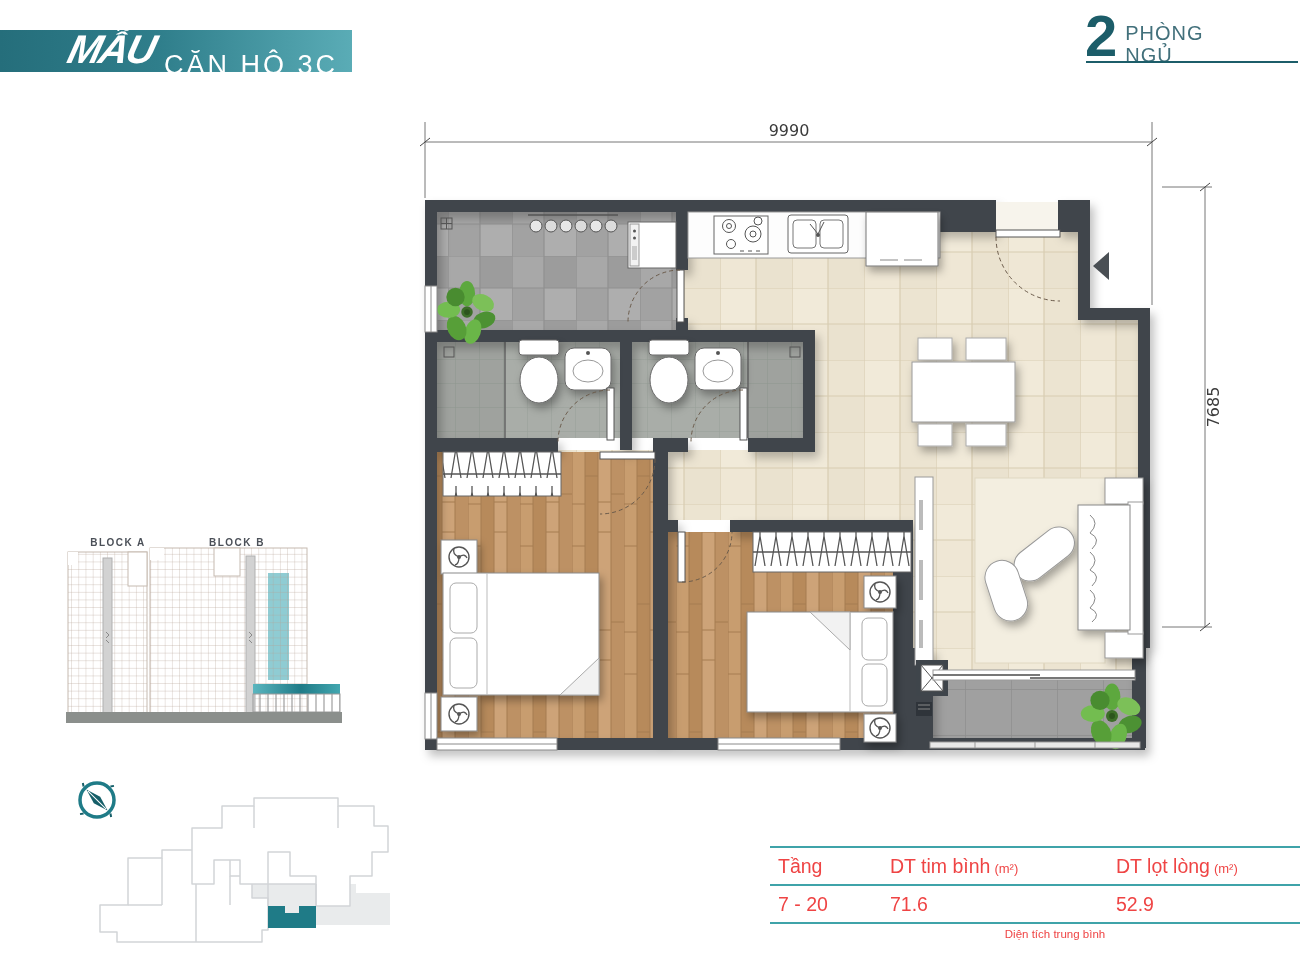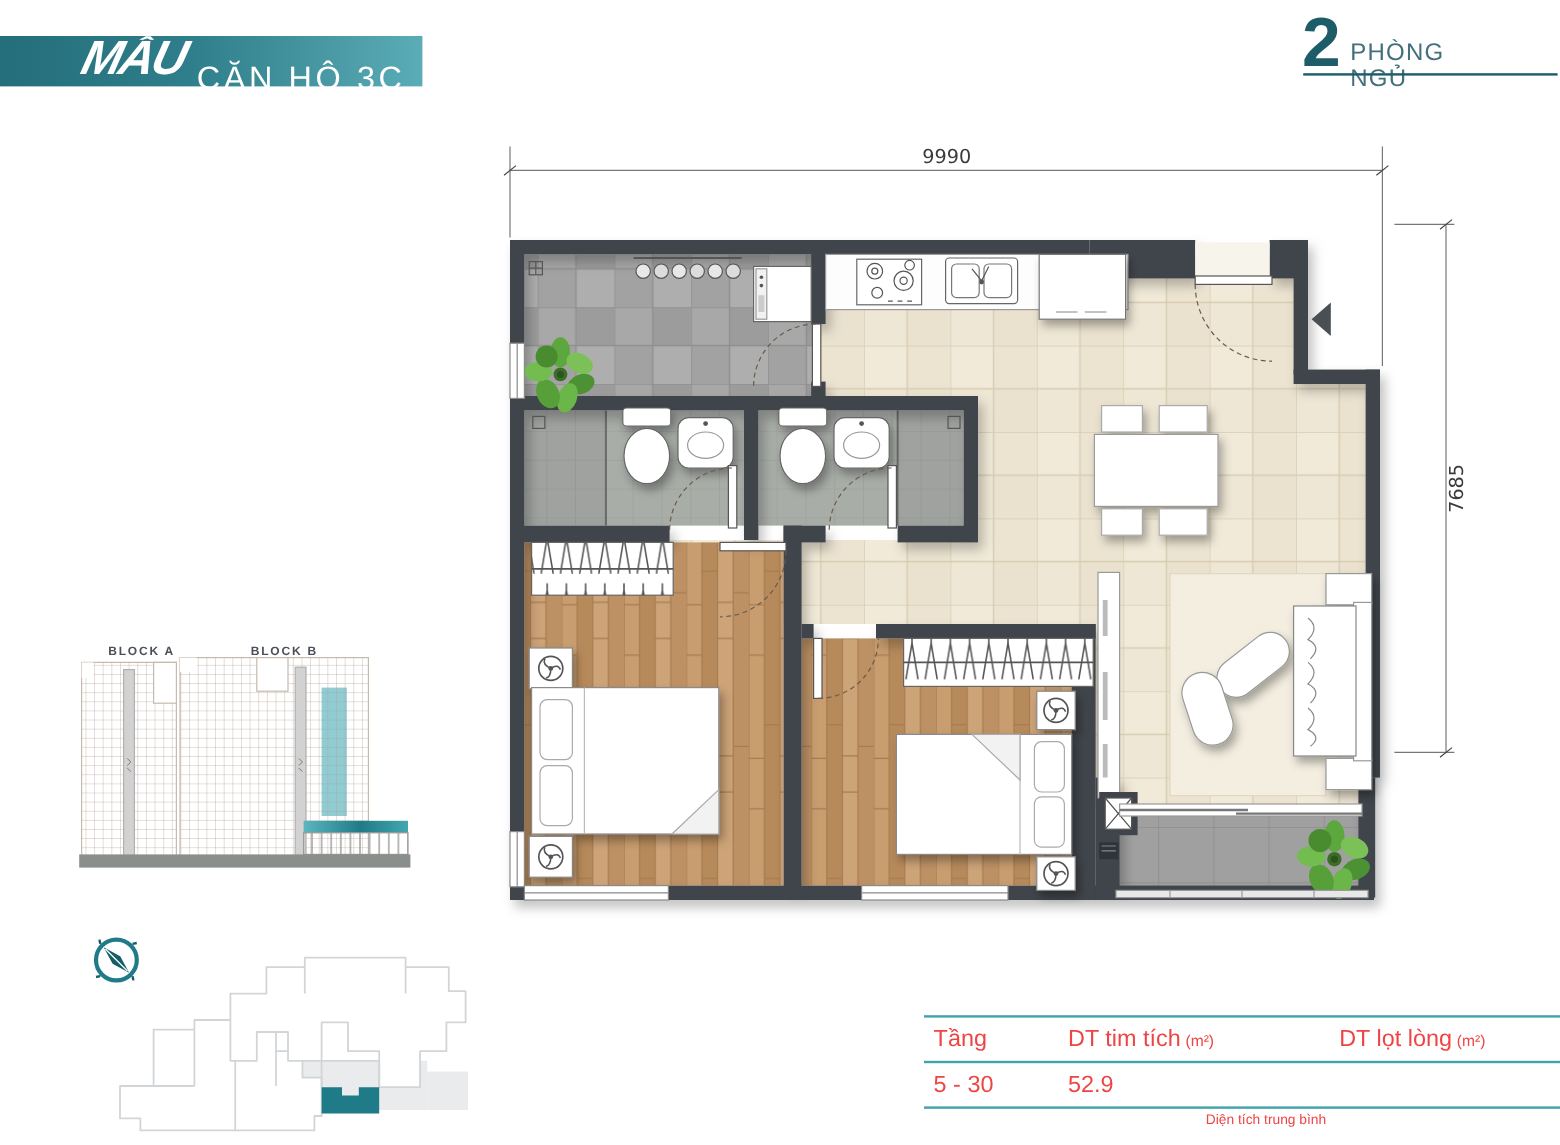--- a/index.html
+++ b/index.html
@@ -10,21 +10,21 @@
   .banner{position:absolute;left:0;top:30px;width:352px;height:42px;
           background:linear-gradient(90deg,#256e7b 0%,#2f7e8b 45%,#5aacb6 100%);
           display:flex;align-items:center;justify-content:flex-end;padding-right:14px;box-sizing:border-box;gap:10px;}
   .banner .logo{color:#fff;font-style:italic;font-weight:800;font-size:40px;line-height:1;
                 transform:skewX(-14deg);letter-spacing:-2px;margin-bottom:4px;}
   .banner .title{color:#fff;font-size:27px;letter-spacing:3px;font-weight:400;margin-top:28px;}
 
   
   .badge{position:absolute;left:1085px;top:12px;display:flex;align-items:flex-start;gap:8px;}
   .badge .num{font-size:58px;font-weight:700;color:#1c5d69;line-height:0.82;}
-  .badge .lines{display:flex;flex-direction:column;margin-top:21px;}
+  .badge .lines{display:flex;flex-direction:column;margin-top:10px;}
   .badge .lines span{font-size:20px;color:#42707b;letter-spacing:1px;line-height:1.12;}
   .badge-underline{position:absolute;left:1086px;top:61px;width:212px;height:2px;background:#1c5d69;}
 
   
   svg{position:absolute;}
   #floorplan{left:415px;top:118px;}
   #elevation{left:55px;top:528px;}
   #siteplan{left:60px;top:762px;}
 
   
@@ -406,28 +406,29 @@
       <path d="M268,884 H316 M268,884 V906 M316,884 V906 M254,828 V806 M338,828 V806" fill="none"></path>
       <path d="M268,906 L285,906 L285,913 L299,913 L299,906 L316,906 L316,928 L268,928 Z" fill="#1f7b87" stroke="none"></path>
     </g>
   </svg>
 
   <div class="area-table">
     <div class="tline"></div>
     <div class="row">
       <span>Tầng</span>
       <span>
-        <span>DT tim tích</span><span class="unit">(m²)</span>
+        <span>DT tim bình</span><span class="unit">(m²)</span>
       </span>
       <span>
         <span>DT lọt lòng</span><span class="unit">(m²)</span>
       </span>
     </div>
     <div class="tline"></div>
     <div class="row">
-      <span>5 - 30</span>
+      <span>7 - 20</span>
+      <span>71.6</span>
       <span>52.9</span>
     </div>
     <div class="tline"></div>
     <div class="footnote">Diện tích trung bình</div>
   </div>
 
 </div>
 
 </body></html>

